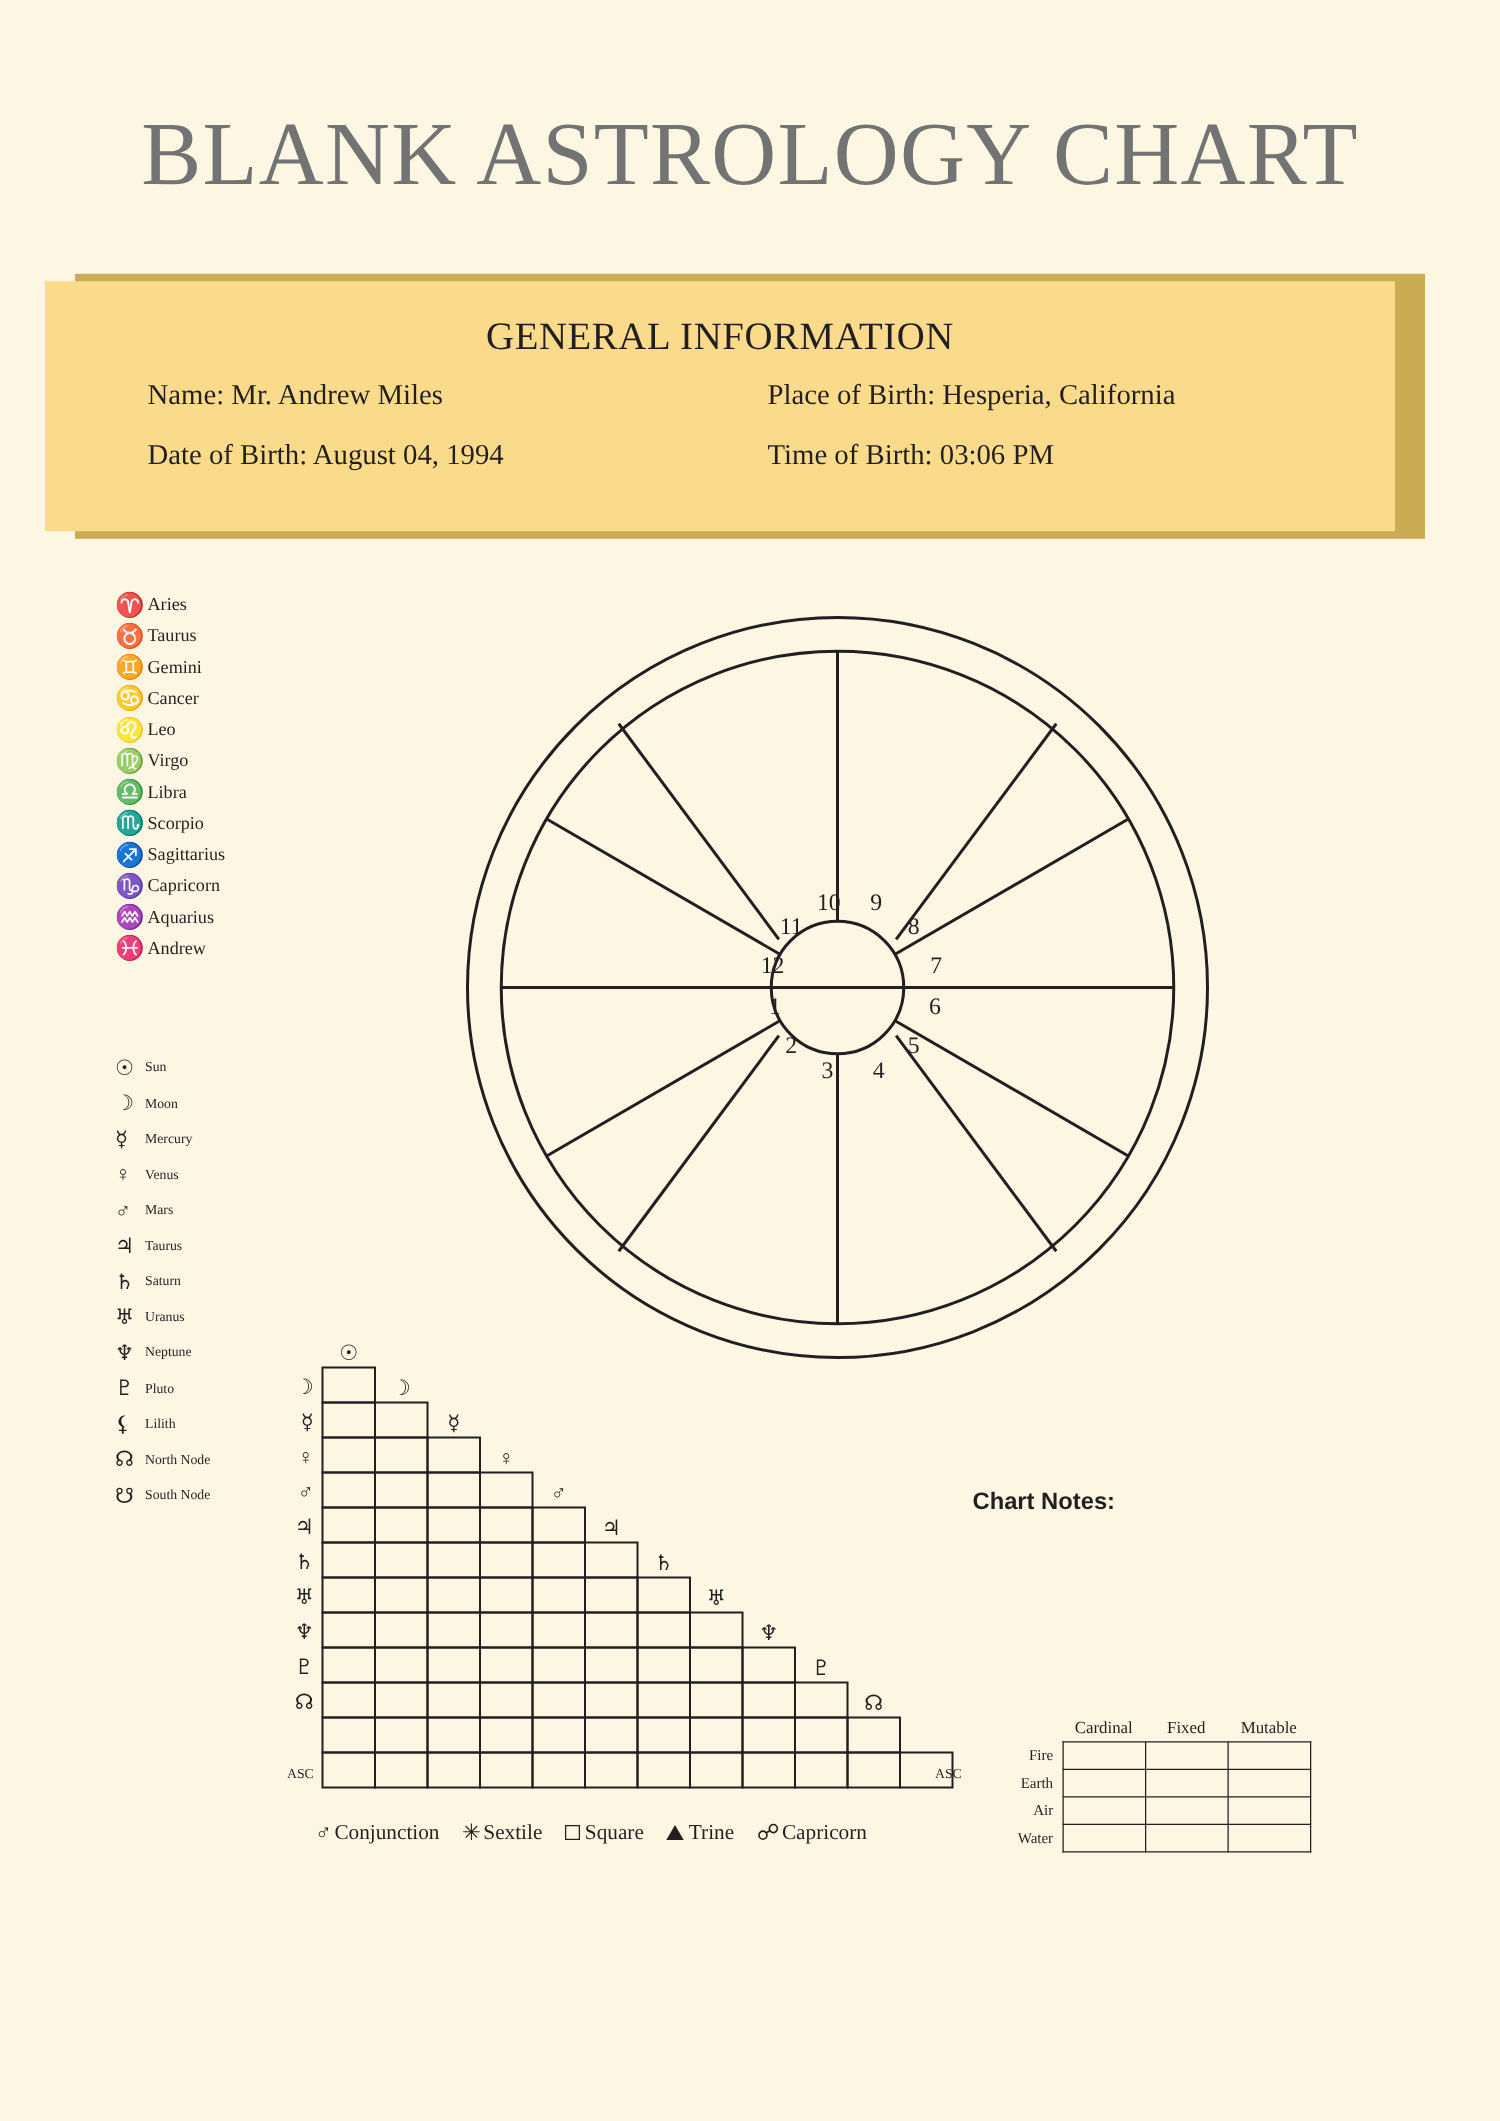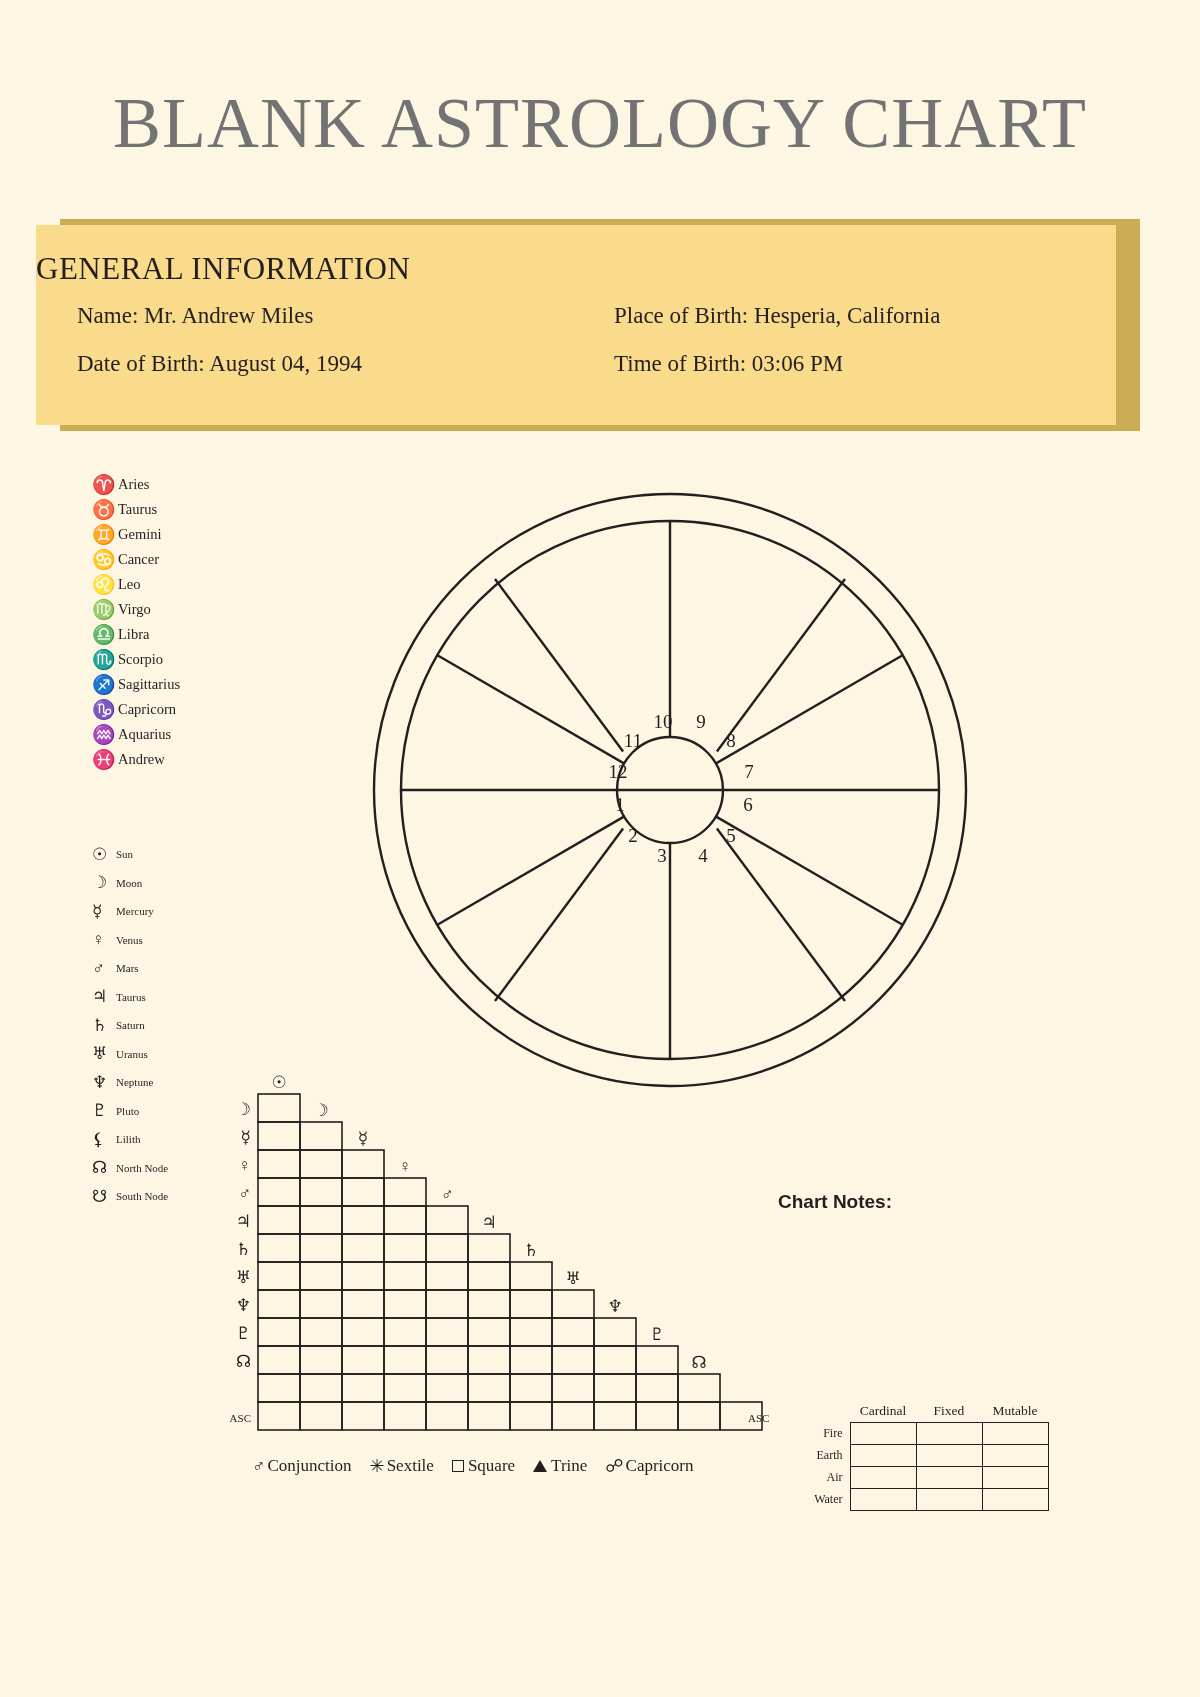--- a/index.html
+++ b/index.html
@@ -43,28 +43,29 @@
     left: 36px;
     top: 225px;
     width: 1080px;
     height: 200px;
     background: #fada8b;
   }
   .info-heading {
     position: absolute;
     left: 0; top: 26px;
     width: 100%;
+    text-align: center;
     font-size: 31px;
     letter-spacing: .5px;
   }
   .info-grid {
     position: absolute;
     left: 0; top: 78px;
     width: 100%;
-    padding: 0 41px;
+    padding: 0 82px;
     display: grid;
     grid-template-columns: 1fr 1fr;
     row-gap: 22px;
   }
   .info-grid .cell { font-size: 23px; white-space: nowrap; }
   .info-grid .cell.right { padding-left: 38px; }
 
   
   .signs-list {
     position: absolute;
@@ -138,21 +139,21 @@
     border-bottom: 12px solid #231f20;
   }
 
   
   .elem-table {
     position: absolute;
     left: 798px; top: 1374px;
     font-size: 13px;
     font-family: "Liberation Serif", serif;
   }
-  .elem-table table { border-collapse: collapse; margin-top: 29px; }
+  .elem-table table { border-collapse: collapse; }
   .elem-table th.corner { border: none; width: 52px; }
   .elem-table th.colh {
     border: none;
     font-weight: normal;
     font-size: 13.5px;
     padding: 0 6px 3px;
     text-align: center;
     width: 66px;
   }
   .elem-table td.rowh {

